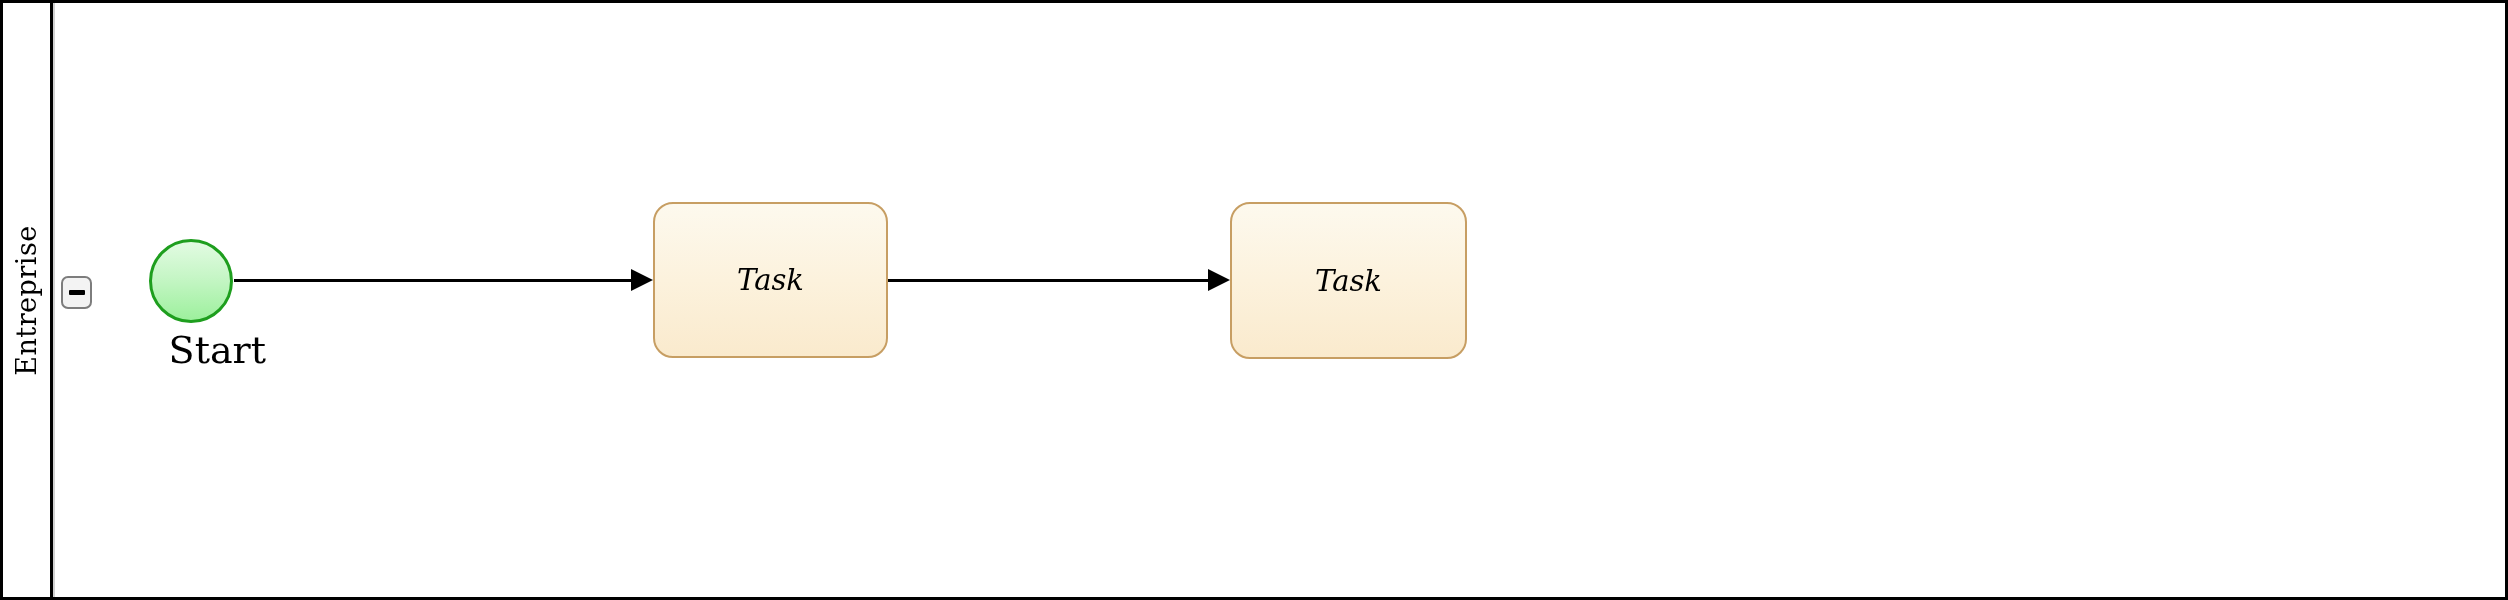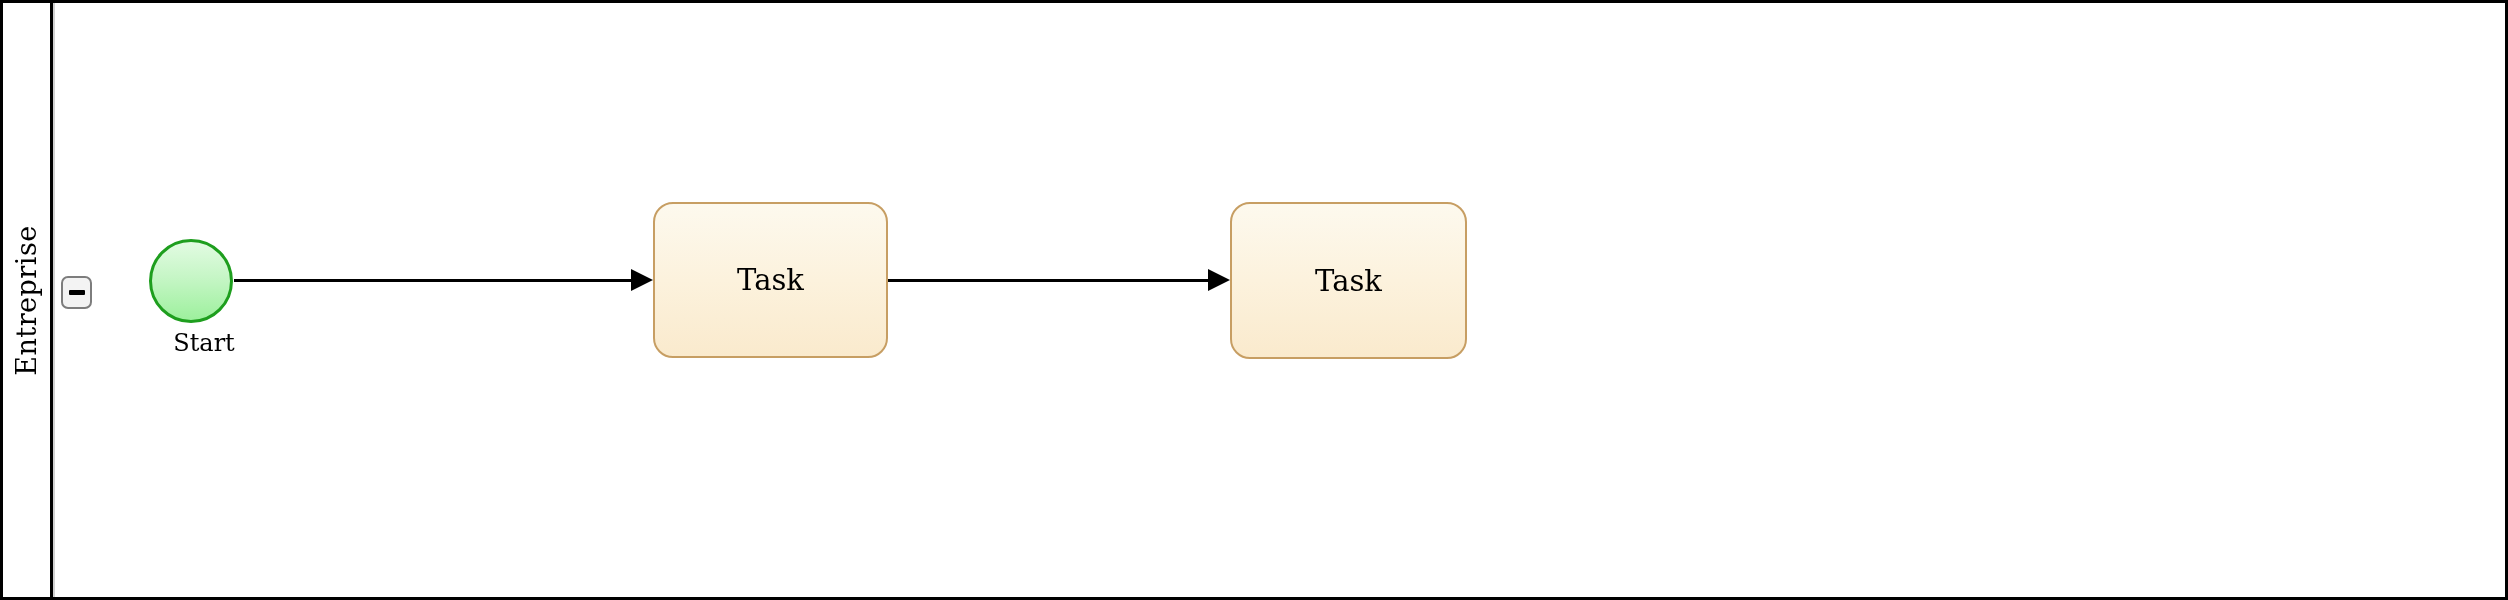--- a/index.html
+++ b/index.html
@@ -81,38 +81,39 @@
     top: 239px;
     width: 84px;
     height: 84px;
     box-sizing: border-box;
     border: 3px solid #1e9e1e;
     border-radius: 50%;
     background: linear-gradient(to bottom, #e2fbe2 0%, #c6f6c6 45%, #9df09d 100%);
   }
   .start-label {
     position: absolute;
-    left: 134px;
+    left: 126px;
     top: 330px;
     width: 140px;
-    text-align: center;
-    font-size: 24px;
+    text-align: right;
+    font-size: 38px;
     line-height: 1.1;
   }
   
   .task {
     position: absolute;
     box-sizing: border-box;
     border: 2px solid #c79e63;
     border-radius: 20px;
     background: linear-gradient(to bottom, #fdf9ee 0%, #fcf2dd 50%, #faeacd 100%);
     display: flex;
     align-items: center;
     justify-content: center;
     font-size: 29px;
+    font-style: italic;
   }
   .task-1 { left: 653px; top: 202px; width: 235px; height: 156px; }
   .task-2 { left: 1230px; top: 202px; width: 237px; height: 157px; }
   
   .flow-line {
     position: absolute;
     height: 3px;
     background: #000000;
     top: 279px;
   }

